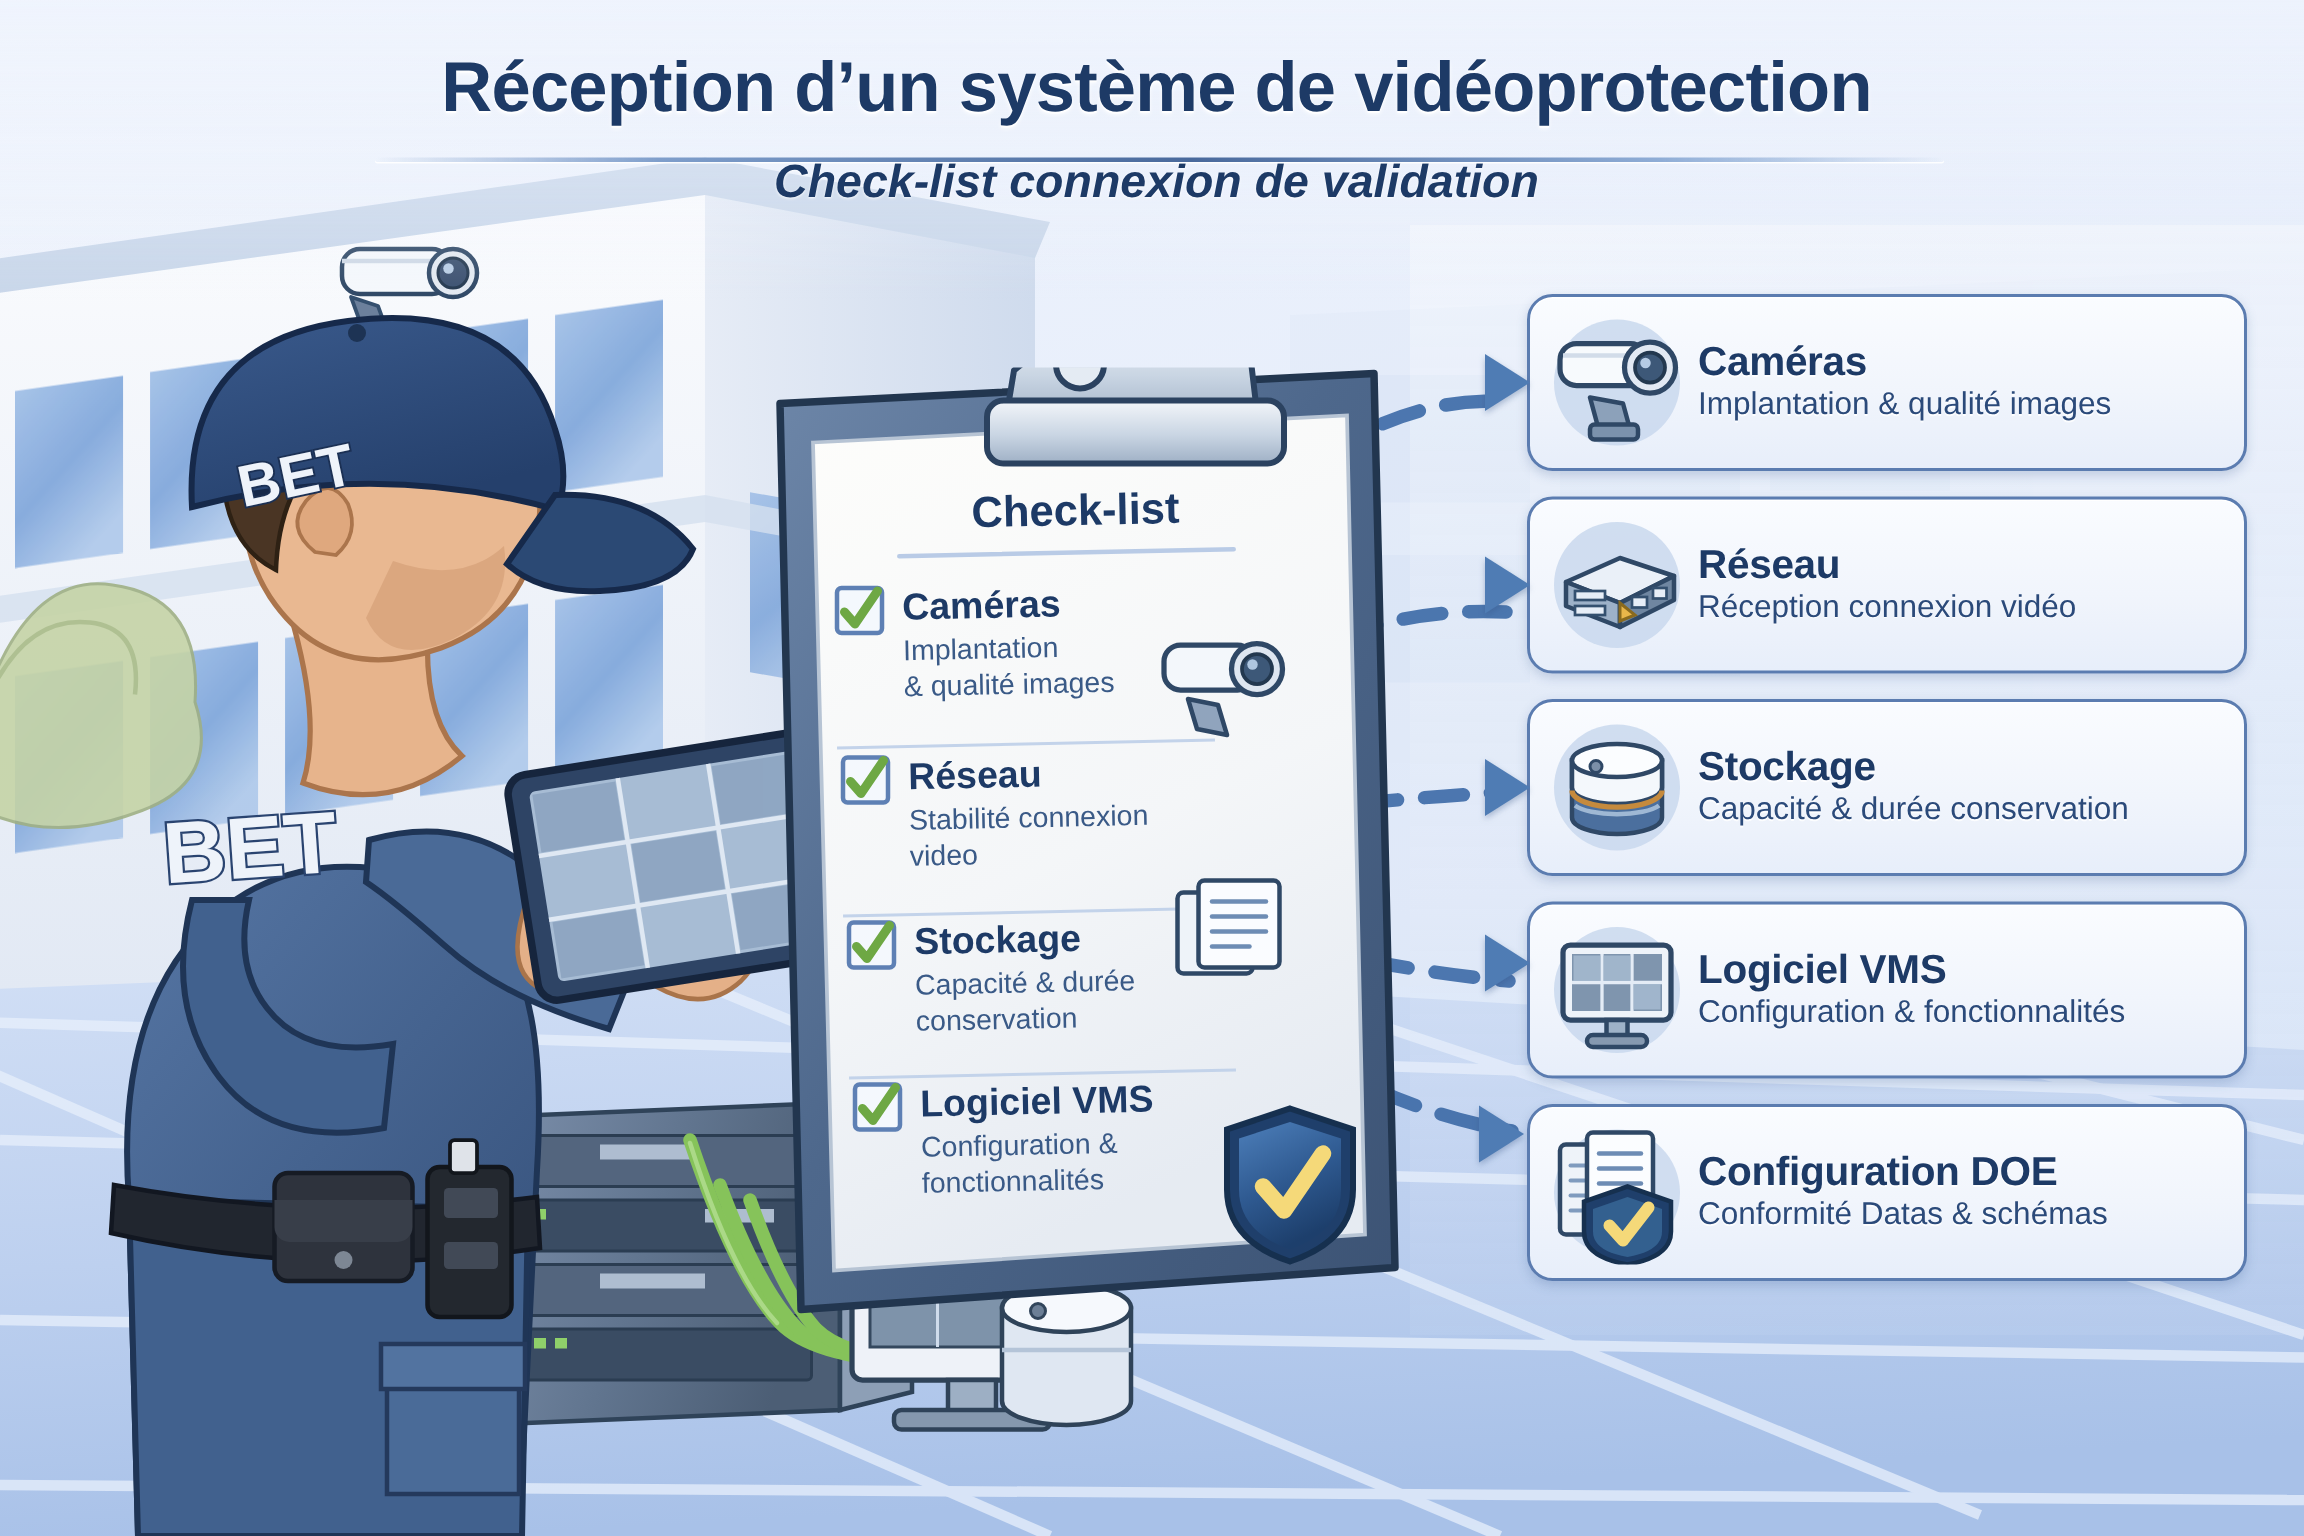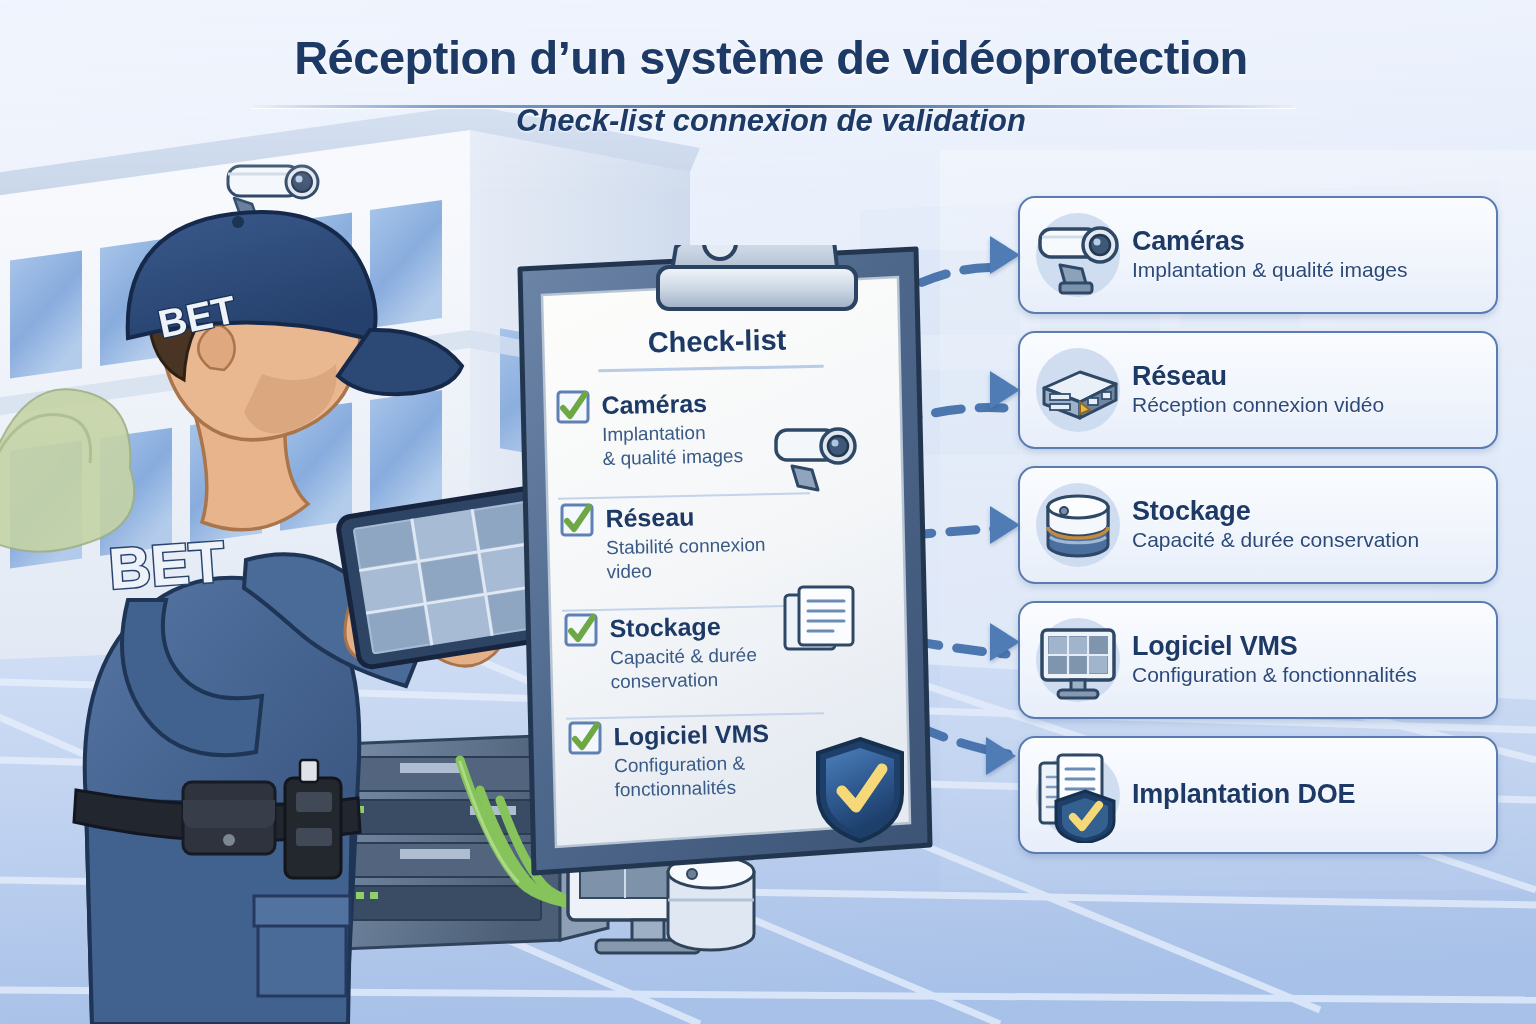--- a/index.html
+++ b/index.html
@@ -572,18 +572,19 @@
               <path d="M36 32 L64 32"></path>
               <path d="M36 42 L64 42"></path>
               <path d="M36 52 L54 52"></path>
           </g>
           <path d="M55 44 L84 54 v20 q0 17 -29 22 q-29 -5 -29 -22 V54 Z" fill="#1f3f6b" stroke="#16304f" stroke-width="3"></path>
           <path d="M55 51 L78 59 v15 q0 13 -23 17 q-23 -4 -23 -17 V59 Z" fill="#33608f"></path>
           <path d="M43 70 L52 80 L69 58" fill="none" stroke="#f5d979" stroke-width="8" stroke-linecap="round" stroke-linejoin="round"></path>
         </svg>
       </div>
       <div class="card-text">
-        <div class="card-title">Implantation DOE</div>
+        <div class="card-title">Configuration DOE</div>
+        <div class="card-sub">Conformité Datas &amp; schémas</div>
       </div>
     </div>
   </div>
 
 </div>
 
 </body></html>

